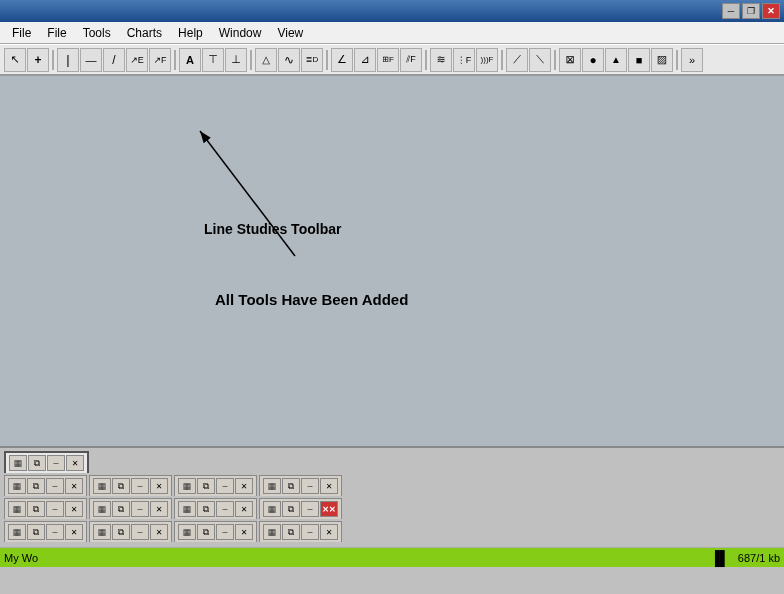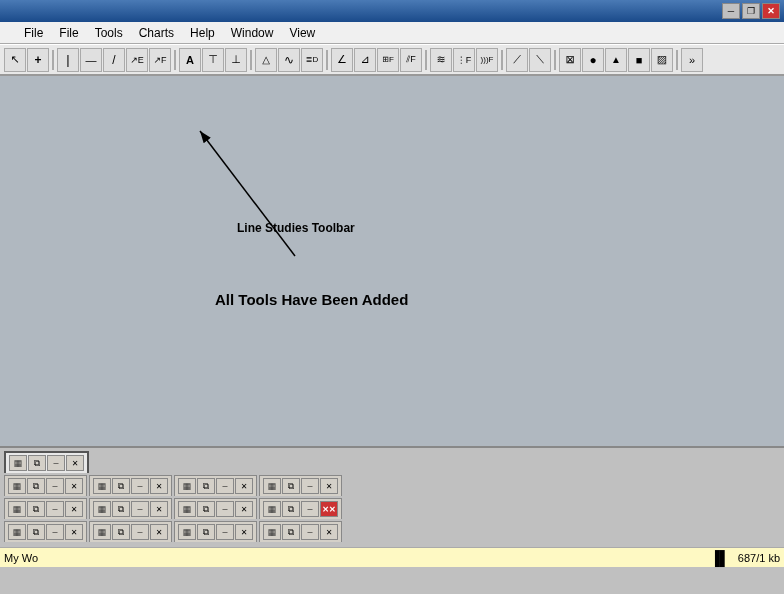--- a/index.html
+++ b/index.html
@@ -49,21 +49,21 @@
       font-weight: bold;
     }
 
     
     #menu-bar {
       width: 100%;
       height: 22px;
       background: #f0f0f0;
       display: flex;
       align-items: center;
-      padding: 0 16px;
+      padding: 0 4px;
       border-bottom: 1px solid #aaa;
     }
     .menu-item {
       padding: 2px 8px;
       font-size: 12px;
       cursor: pointer;
       color: #000;
     }
 
     
@@ -181,21 +181,21 @@
     }
     .win-btn.icon-restore::before { content: '⧉'; font-size: 9px; }
     .win-btn.icon-minimize::before { content: '─'; font-size: 7px; }
     .win-btn.icon-close::before { content: '✕'; font-size: 8px; }
     .win-btn.icon-chart::before { content: '▦'; font-size: 9px; color: #333; }
 
     
     #status-bar {
       width: 100%;
       height: 20px;
-      background: #fef9c3;
+      background: #84cc16;
       border-top: 1px solid #aaa;
       display: flex;
       align-items: center;
       padding: 0 4px;
       font-size: 11px;
     }
     #status-left {
       flex: 1;
     }
     #status-right {
@@ -352,21 +352,21 @@
 
   <svg id="arrow-svg" style="position:absolute;top:0;left:0;width:784px;height:280px;pointer-events:none;">
     <defs>
       <marker id="arrowhead" markerWidth="8" markerHeight="6" refX="8" refY="3" orient="auto">
         <polygon points="0 0, 8 3, 0 6" fill="#000"></polygon>
       </marker>
     </defs>
     <line x1="295" y1="180" x2="200" y2="55" stroke="#000" stroke-width="1.5" marker-end="url(#arrowhead)"></line>
   </svg>
 
-  <div id="annotation-text" style="position:absolute; top:145px; left:237px; font-size:12px; font-weight:bold; color:#000;">Line Studies Toolbar</div>
+  <div id="annotation-text" style="position:absolute; top:145px; left:204px; font-size:14px; font-weight:bold; color:#000;">Line Studies Toolbar</div>
   <div id="annotation-text2" style="position:absolute; top:215px; left:215px; font-size:15px; font-weight:bold; color:#000;text-align:right;">All Tools Have Been Added</div>
 </div>
 
 <div id="bottom-panel" style="background:#c0c0c0; padding:3px 4px; border-top:2px solid #888;">
 
   <div class="window-row">
     <div class="window-tab active">
       <div class="win-btn icon-chart" style="background:#d4d0c8;"></div>
       <div class="win-btn icon-restore"></div>
       <div class="win-btn icon-minimize"></div>

